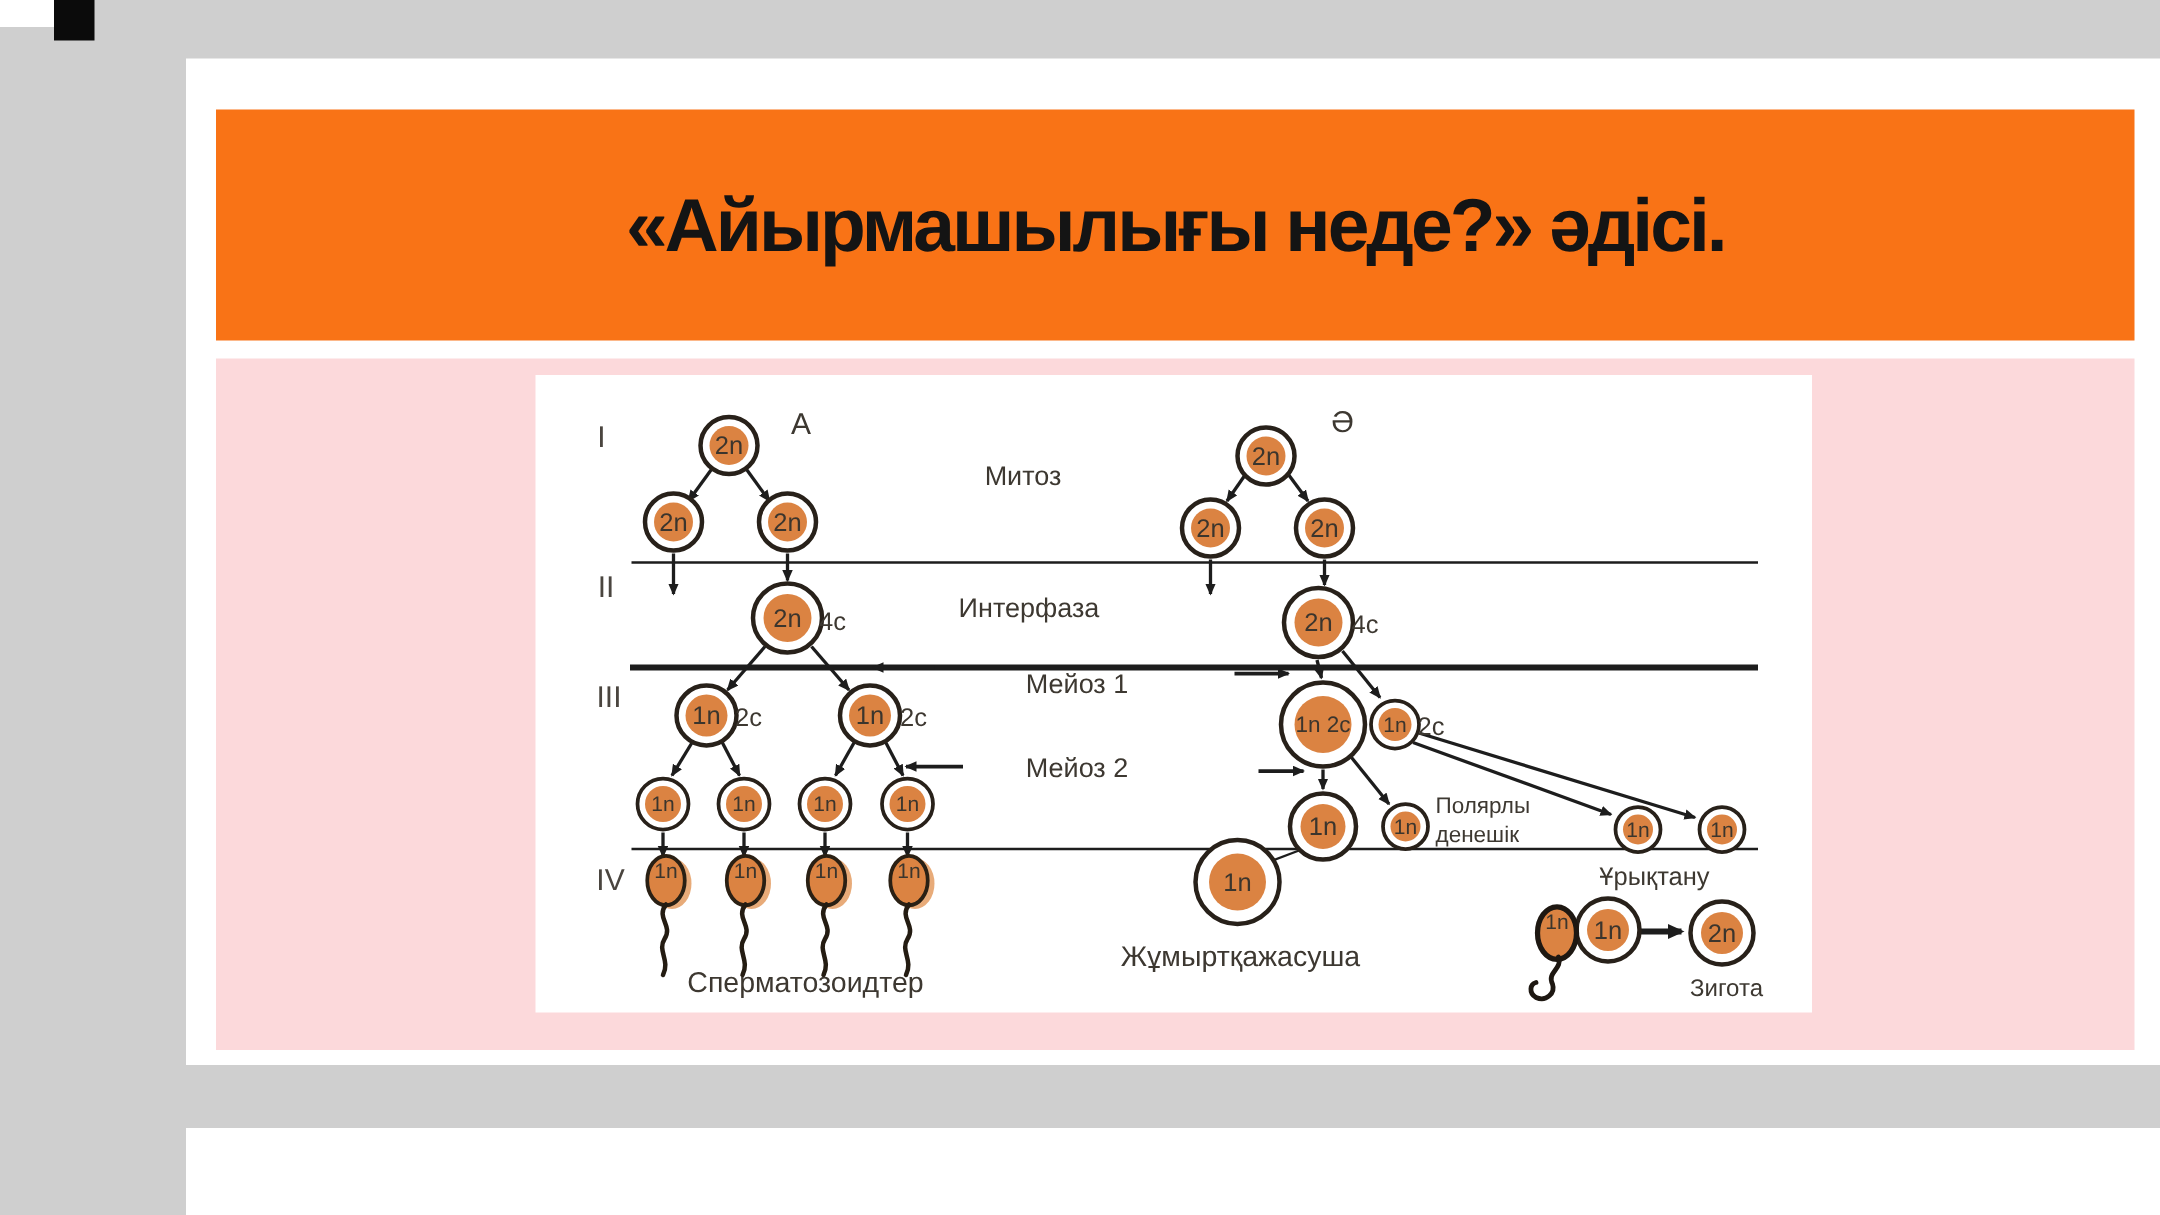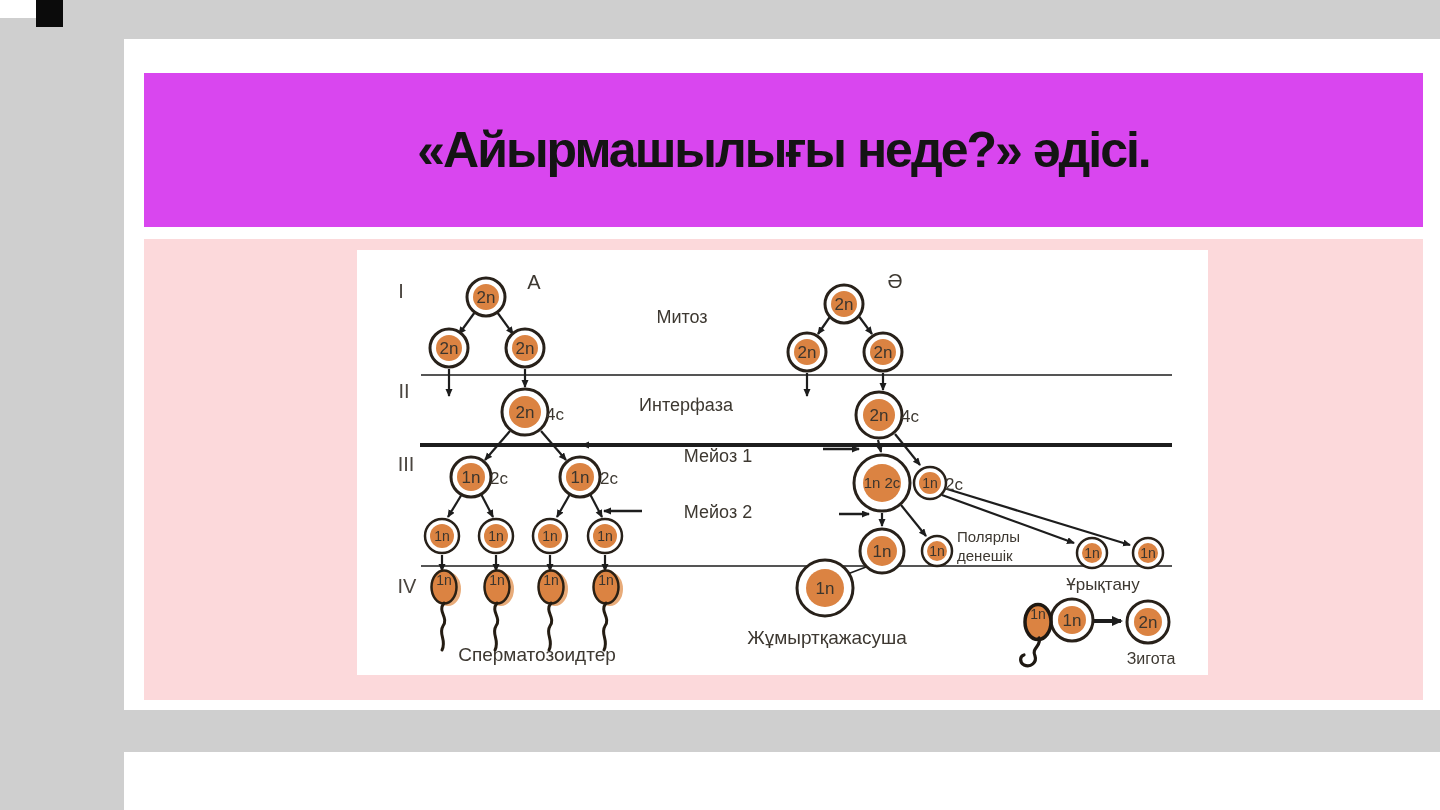--- a/index.html
+++ b/index.html
@@ -22,21 +22,21 @@
 </style>
 </head>
 <body style="background: rgb(207, 207, 207);">
 
 <div class="stage">
   <div class="abs" id="corner-white" style="background: rgb(255, 255, 255);"></div>
   <div class="abs" id="corner-black" style="background: rgb(11, 11, 11);"></div>
 
   <div class="abs" id="slide-main" style="background: rgb(255, 255, 255);"></div>
 
-  <div class="abs" id="header-band" style="background: #d946ef;">
+  <div class="abs" id="header-band" style="background: #f97316;">
     <div id="slide-title" style="color: rgb(20, 20, 20);">«Айырмашылығы неде?» әдісі.</div>
   </div>
 
   <div class="abs" id="body-panel" style="background: rgb(252, 217, 219);"></div>
 
   <div class="abs" id="diagram-panel" style="background: rgb(255, 255, 255);">
     <svg id="diagram-svg" viewBox="0 0 851 425">
       <defs>
         <marker id="ah" markerWidth="9" markerHeight="8" refX="7" refY="3.5" orient="auto" markerUnits="userSpaceOnUse">
           <path d="M0,0 L8,3.5 L0,7 Z" fill="#1d1d1d"></path>

